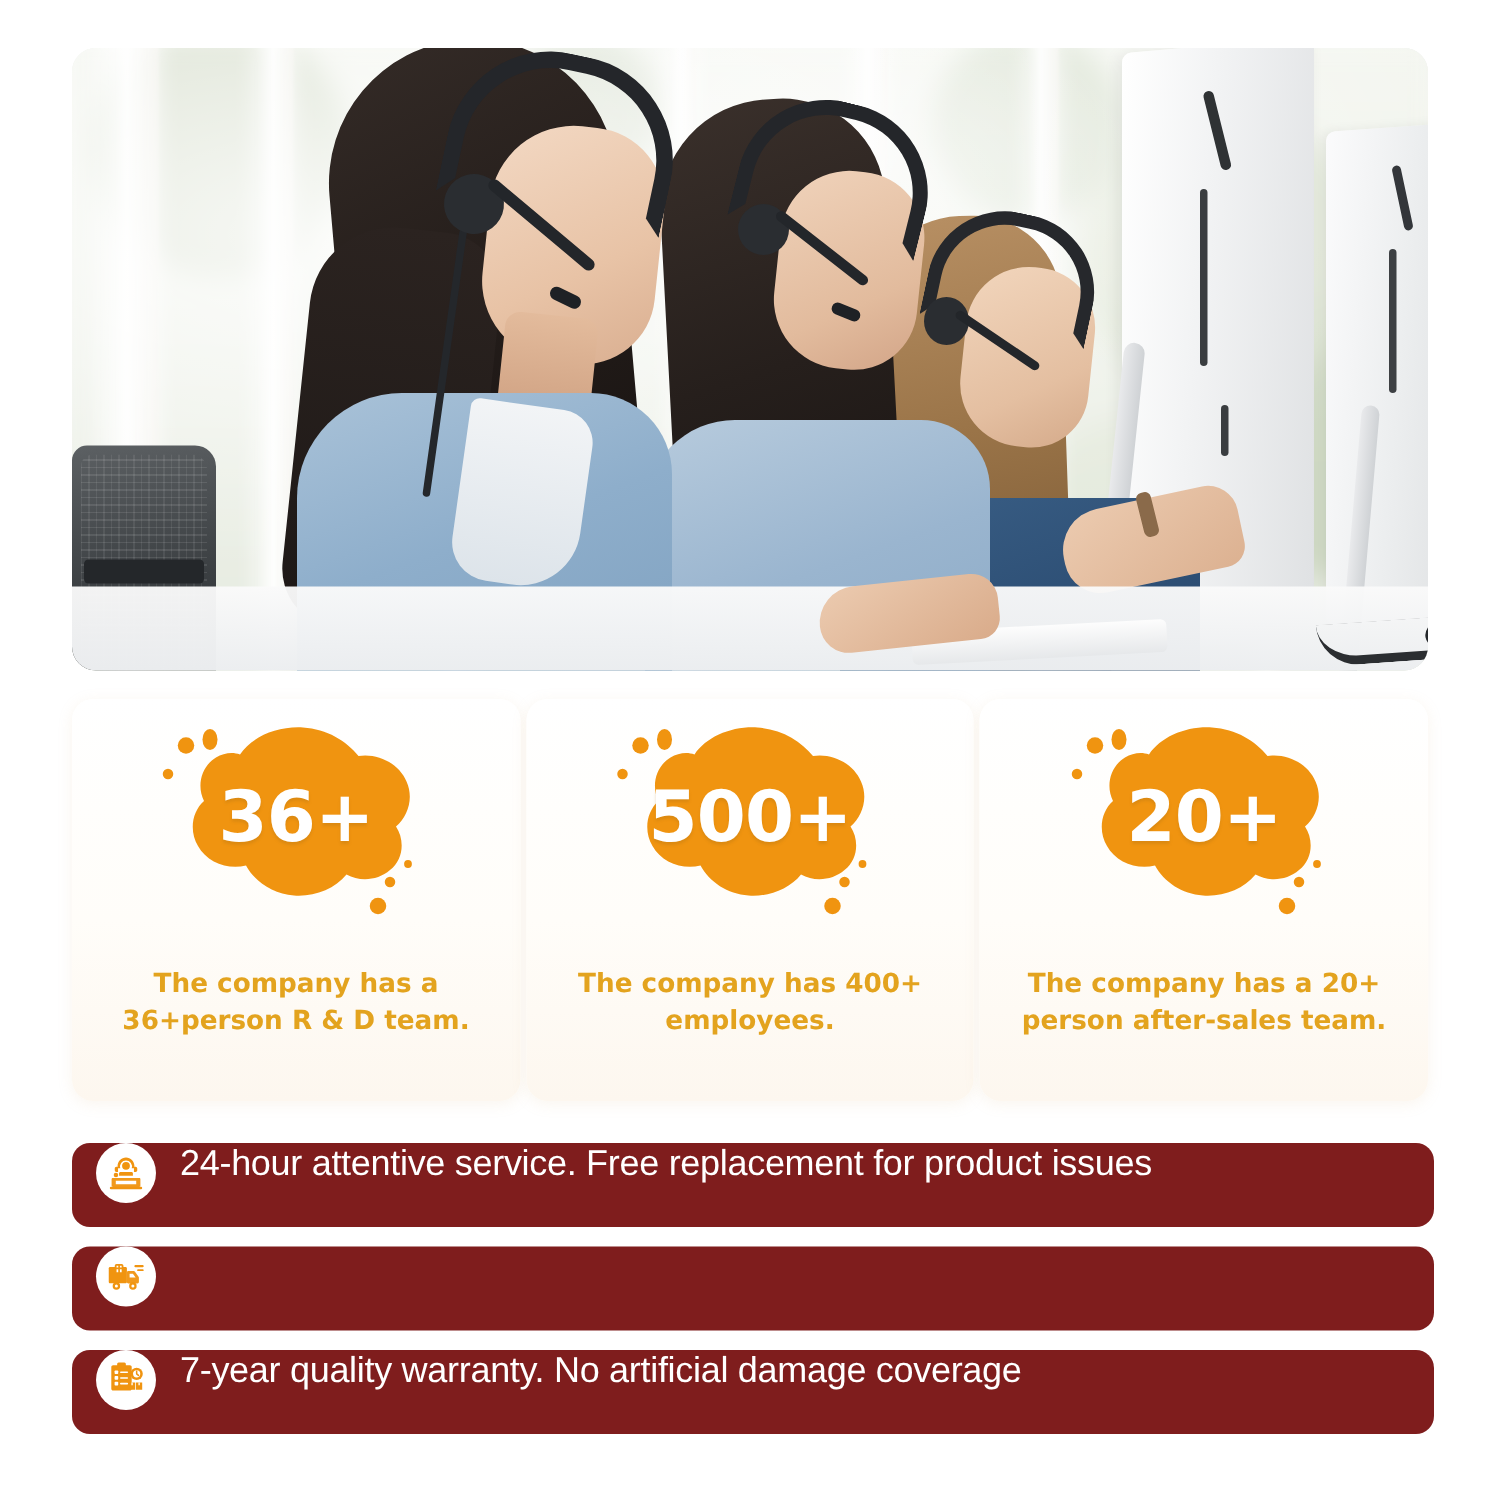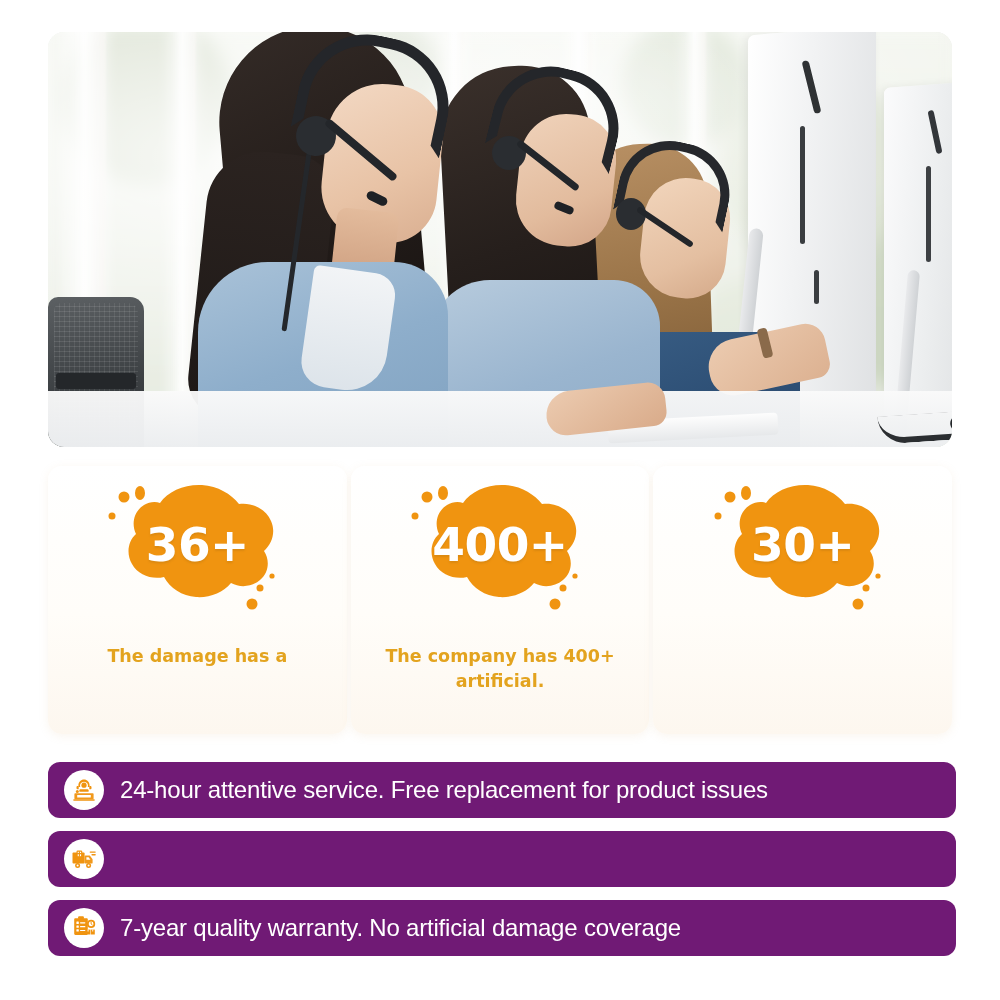--- a/index.html
+++ b/index.html
@@ -498,23 +498,23 @@
     top: 762px;
     width: 908px;
     display: flex;
     flex-direction: column;
     gap: 13px;
   }
   .bar {
     position: relative;
     height: 56px;
     border-radius: 12px;
-    background: #701a75;
+    background: #7f1d1d;
     display: flex;
-    align-items: center;
+    align-items: flex-start;
     padding-left: 16px;
     box-sizing: border-box;
   }
   .bar-icon {
     flex: 0 0 auto;
     width: 40px;
     height: 40px;
     border-radius: 50%;
     background: #ffffff;
     display: flex;
@@ -612,63 +612,68 @@
               <circle cx="10" cy="36" r="3.5"></circle>
               <circle cx="158" cy="108" r="3.5"></circle>
               <circle cx="170" cy="96" r="2.6"></circle>
               <circle cx="150" cy="124" r="5.5"></circle>
             </g>
           </svg>
         </div>
         <div class="blob-value">36+</div>
       </div>
       <div class="stat-caption">
-        <span>The damage has a</span><br>
+        <span>The company has a</span><br>
+        <span>36+person R &amp; D team.</span>
       </div>
     </div>
 
     <div class="stat-card wide">
       <div class="blob-wrap">
         <div class="blob">
           <svg viewBox="0 0 190 136" xmlns="http://www.w3.org/2000/svg">
             <g fill="#F09410">
               <path d="M58 23c8-12 25-19 42-18 16 1 29 9 37 19 13-2 27 5 32 17 5 11 1 23-7 30 6 9 5 22-4 29-8 7-20 8-29 3-8 10-22 15-35 14-14-1-26-9-32-20-12 3-26-2-32-13-6-10-4-23 4-30-5-10-2-23 8-29 5-3 11-4 16-2z"></path>
               <circle cx="22" cy="17" r="5.5"></circle>
               <ellipse cx="38" cy="13" rx="5" ry="7"></ellipse>
               <circle cx="10" cy="36" r="3.5"></circle>
               <circle cx="158" cy="108" r="3.5"></circle>
               <circle cx="170" cy="96" r="2.6"></circle>
               <circle cx="150" cy="124" r="5.5"></circle>
             </g>
           </svg>
         </div>
-        <div class="blob-value">400+</div>
+        <div class="blob-value">500+</div>
       </div>
       <div class="stat-caption">
         <span>The company has 400+</span><br>
-        <span>artificial.</span>
+        <span>employees.</span>
       </div>
     </div>
 
     <div class="stat-card">
       <div class="blob-wrap">
         <div class="blob">
           <svg viewBox="0 0 190 136" xmlns="http://www.w3.org/2000/svg">
             <g fill="#F09410">
               <path d="M58 23c8-12 25-19 42-18 16 1 29 9 37 19 13-2 27 5 32 17 5 11 1 23-7 30 6 9 5 22-4 29-8 7-20 8-29 3-8 10-22 15-35 14-14-1-26-9-32-20-12 3-26-2-32-13-6-10-4-23 4-30-5-10-2-23 8-29 5-3 11-4 16-2z"></path>
               <circle cx="22" cy="17" r="5.5"></circle>
               <ellipse cx="38" cy="13" rx="5" ry="7"></ellipse>
               <circle cx="10" cy="36" r="3.5"></circle>
               <circle cx="158" cy="108" r="3.5"></circle>
               <circle cx="170" cy="96" r="2.6"></circle>
               <circle cx="150" cy="124" r="5.5"></circle>
             </g>
           </svg>
         </div>
-        <div class="blob-value">30+</div>
+        <div class="blob-value">20+</div>
+      </div>
+      <div class="stat-caption">
+        <span>The company has a 20+</span><br>
+        <span>person after-sales team.</span>
       </div>
     </div>
 
   </div>
 
   <div class="bars">
 
     <div class="bar">
       <div class="bar-icon">
         <svg width="26" height="26" viewBox="0 0 26 26" xmlns="http://www.w3.org/2000/svg">

